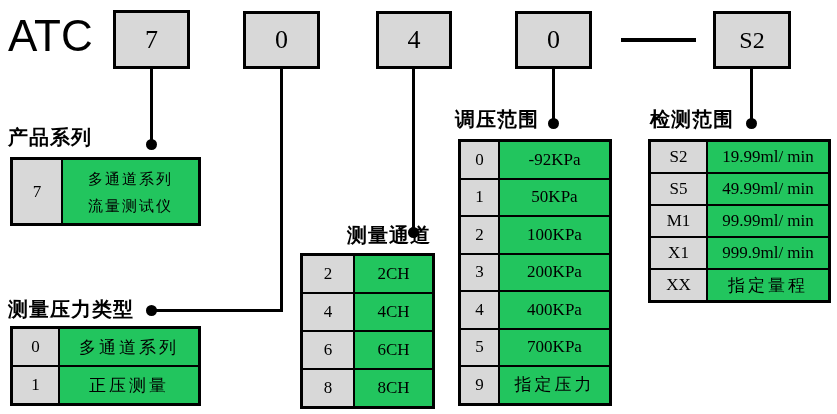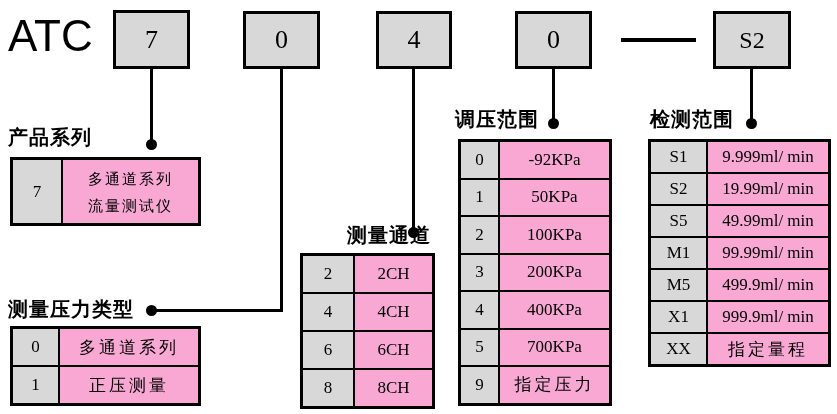--- a/index.html
+++ b/index.html
@@ -24,21 +24,21 @@
   }
   table.map{
     position:absolute;border-collapse:collapse;table-layout:fixed;
   }
   table.map td{
     border:2px solid #000;text-align:center;vertical-align:middle;
     font-family:"Liberation Serif",serif;font-size:17px;padding:0;color:#000;
   }
   table.map{border:3px solid #000;}
   td.key{background:#d8d8d8;}
-  td.val{background:#f9a8d4;}
+  td.val{background:#22c55e;}
   .cn{font-family:"Liberation Sans",sans-serif;font-size:15px;letter-spacing:3px;}
   .pre{white-space:pre-line;line-height:27px;letter-spacing:2px;}
   
   #tbl-series{left:10px;top:157px;width:191px;}
   #tbl-series td{height:63px;}
   #tbl-series td.key{width:48px;}
   #tbl-pressure{left:10px;top:326px;width:191px;}
   #tbl-pressure td{height:36px;}
   #tbl-pressure td.key{width:45px;}
   #tbl-channels{left:300px;top:253px;width:135px;}
@@ -171,41 +171,33 @@
     </tr>
     <tr>
       <td class="key">9</td>
       <td class="val cn">指定压力</td>
     </tr>
   </tbody>
     </table>
 
   <table class="map" id="tbl-detection">
     <tbody>
-        <tr>
-      <td class="key">S1</td>
-      <td class="val">9.999ml/ min</td>
-    </tr>
     <tr>
       <td class="key">S2</td>
       <td class="val">19.99ml/ min</td>
     </tr>
     <tr>
       <td class="key">S5</td>
       <td class="val">49.99ml/ min</td>
     </tr>
     <tr>
       <td class="key">M1</td>
       <td class="val">99.99ml/ min</td>
     </tr>
     <tr>
-      <td class="key">M5</td>
-      <td class="val">499.9ml/ min</td>
-    </tr>
-    <tr>
       <td class="key">X1</td>
       <td class="val">999.9ml/ min</td>
     </tr>
     <tr>
       <td class="key">XX</td>
       <td class="val cn">指定量程</td>
     </tr>
   </tbody>
     </table>
 

